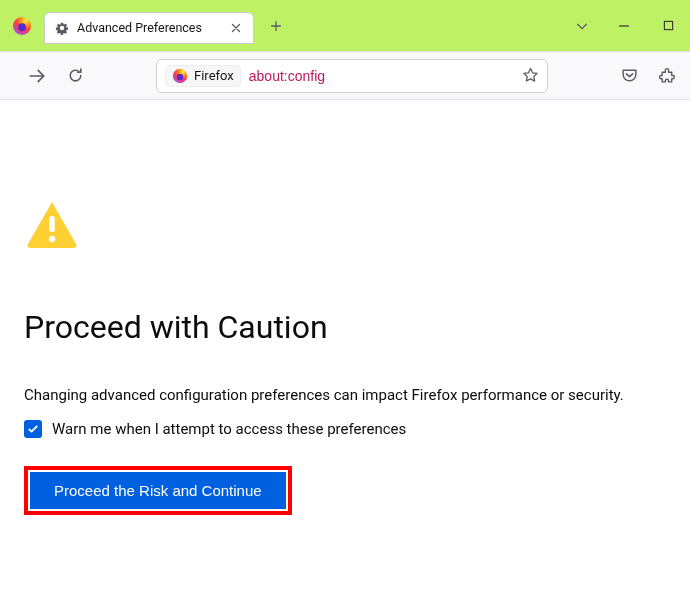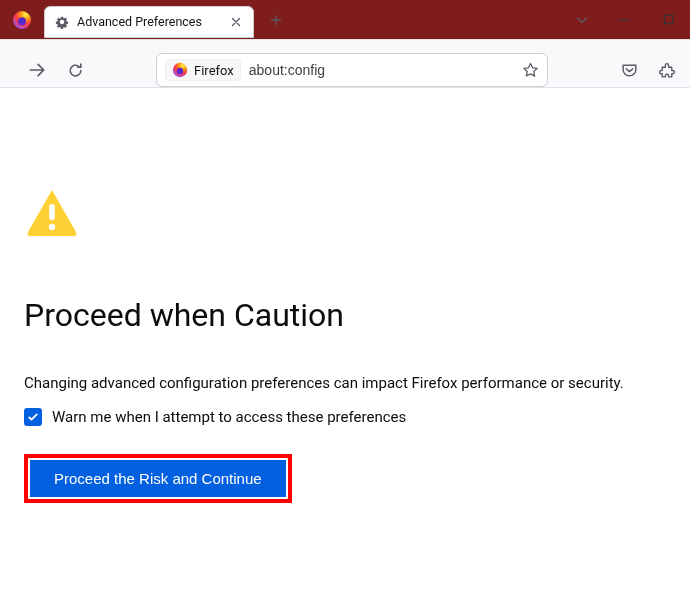--- a/index.html
+++ b/index.html
@@ -6,22 +6,22 @@
     body {
       font-family: -apple-system, BlinkMacSystemFont, "Segoe UI", Roboto, Helvetica, Arial, sans-serif;
       background: #fff;
       width: 690px;
       height: 603px;
       overflow: hidden;
     }
     .titlebar {
       display: flex;
       align-items: center;
-      height: 40px;
-      background: #7f1d1d;
+      height: 52px;
+      background: #bef264;
       border-bottom: 1px solid #e0e0e6;
       position: relative;
     }
     .app-icon {
       width: 44px;
       height: 36px;
       display: flex;
       align-items: center;
       justify-content: center;
     }
@@ -69,21 +69,21 @@
     .all-tabs-chevron {
       width: 40px;
       display: flex;
       align-items: center;
       justify-content: center;
       color: #5b5b66;
       cursor: pointer;
     }
     .toolbar {
       display: flex;
-      align-items: flex-end;
+      align-items: center;
       height: 48px;
       background: #f9f9fb;
       border-bottom: 1px solid #e0e0e6;
       padding: 0 6px;
       gap: 4px;
     }
     .tool-btn {
       width: 34px;
       height: 34px;
       display: flex;
@@ -114,21 +114,21 @@
       border-radius: 4px;
       background: #f7f7f7;
       border: 1px solid #eee;
     }
     .identity-label {
       font-size: 13px;
       color: #15141a;
     }
     .url-text {
       font-size: 14px;
-      color: #404040;
+      color: #be185d;
       flex: 1;
       border: none;
       outline: none;
       background: transparent;
     }
     .star-btn { color: #5b5b66; cursor: pointer; }
     .content {
       padding: 100px 24px 0 24px;
     }
     .warning-icon { margin-bottom: 56px; margin-left: 2px; }
@@ -268,21 +268,21 @@
 </div>
 
 <div class="content">
   <div class="warning-icon">
     <svg width="52" height="48" viewBox="0 0 52 48">
       <path fill="#ffd034" d="M26 2 L50 44 Q52 48 47 48 L5 48 Q0 48 2 44 Z"></path>
       <rect x="23.2" y="16" width="5.6" height="16" rx="2.5" fill="#fff"></rect>
       <circle cx="26" cy="39" r="3.2" fill="#fff"></circle>
     </svg>
   </div>
-  <h1 class="heading">Proceed when Caution</h1>
+  <h1 class="heading">Proceed with Caution</h1>
   <p class="description">Changing advanced configuration preferences can impact Firefox performance or security.</p>
   <div class="checkbox-row">
     <div class="checkbox">
       <svg viewBox="0 0 16 16">
         <path fill="none" stroke="#fff" stroke-width="2.4" stroke-linecap="round" stroke-linejoin="round" d="M3 8.5l3 3L13 4.5"></path>
       </svg>
     </div>
     <span class="checkbox-label">Warn me when I attempt to access these preferences</span>
   </div>
   <div class="primary-btn-wrap">

